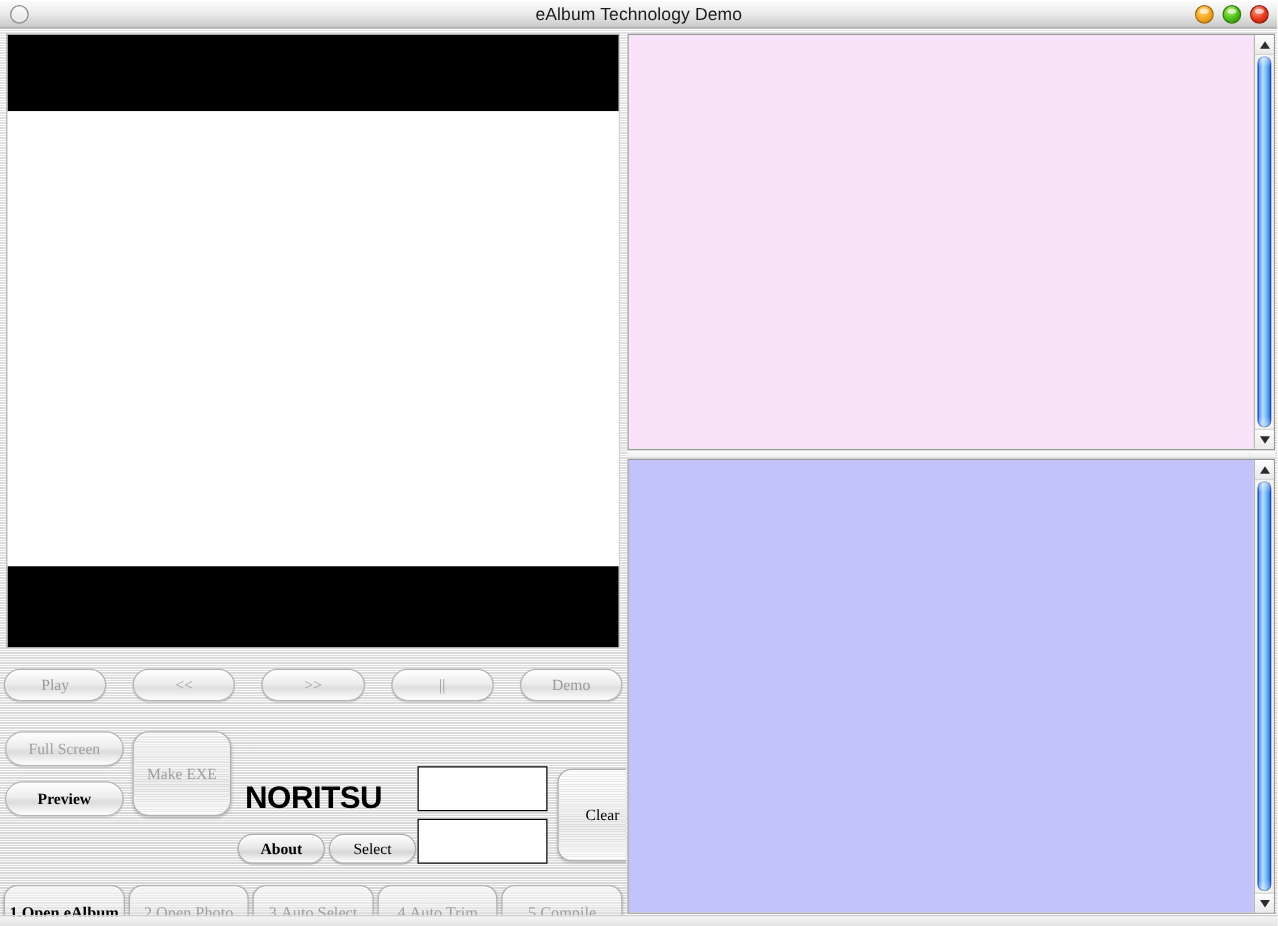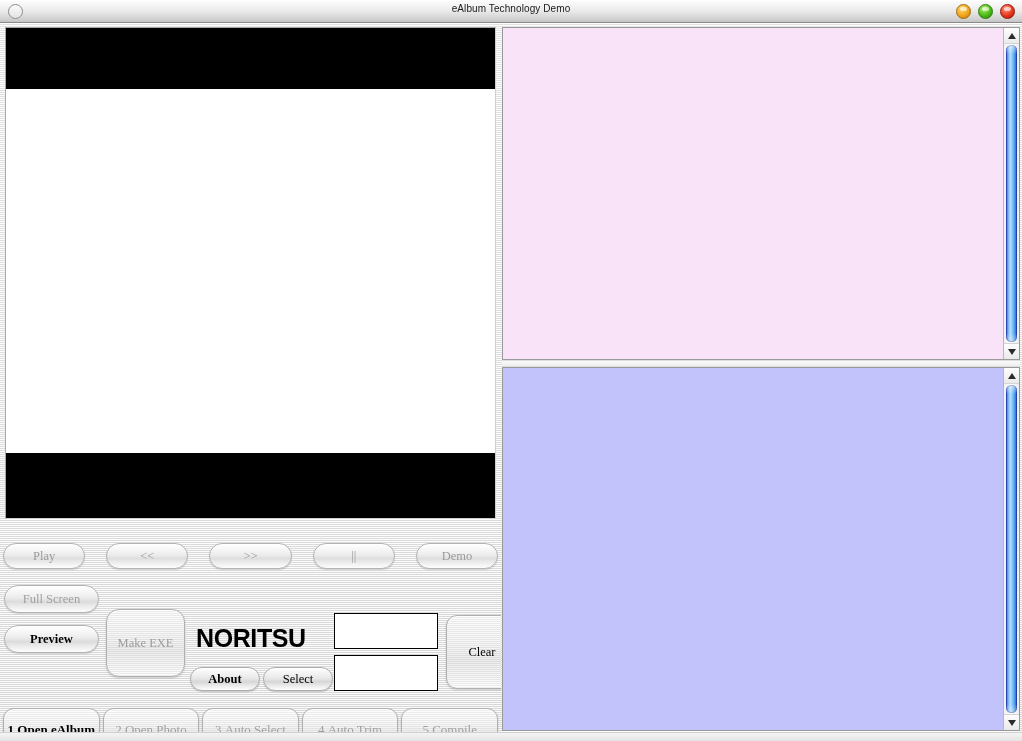--- a/index.html
+++ b/index.html
@@ -36,21 +36,21 @@
     position: absolute;
     left: 0; top: 0; right: 0;
     height: 1px;
     background: #ffffff;
   }
   .title-text {
     position: absolute;
     left: 0; right: 0; top: 3px;
     text-align: center;
     font-family: "Liberation Sans", sans-serif;
-    font-size: 10px;
+    font-size: 14px;
     color: #1a1a1a;
     letter-spacing: 0.1px;
   }
   .tb-left-circle {
     position: absolute;
     left: 8px; top: 4px;
     width: 15px; height: 15px;
     border-radius: 50%;
     border: 1.6px solid #8d8d8d;
     background: linear-gradient(to bottom, #fbfbfb, #e4e4e4);
@@ -134,21 +134,20 @@
     left: 0; right: 0; top: 61px; bottom: 65px;
     background: #ffffff;
   }
 
   
   .transport-row {
     position: absolute;
     left: 0; top: 512px;
     width: 501px; height: 42px;
     display: flex;
-    align-items: center;
     gap: 21px;
     padding: 0 3px;
     box-sizing: border-box;
   }
   .pill {
     flex: 1 1 0;
     height: 26px;
     border-radius: 13px;
     border: 1px solid #b3b3b3;
     background:
@@ -216,21 +215,20 @@
         #fbfbfb 0%, #ededed 40%, #dcdcdc 62%, #f1f1f1 88%, #fdfdfd 100%);
     box-shadow: inset 0 1px 0 rgba(255,255,255,0.9),
                 0 1px 2px rgba(0,0,0,0.2);
     display: flex;
     align-items: center;
     justify-content: center;
     font-size: 12.5px;
     color: #9d9d9d;
     box-sizing: border-box;
     user-select: none;
-    margin-top: 24px;
   }
 
   .brand {
     position: absolute;
     left: 196px; top: 601px;
     font-family: Liberation Sans, sans-serif;
     font-weight: bold;
     font-size: 25px;
     letter-spacing: -0.4px;
     color: #000000;

